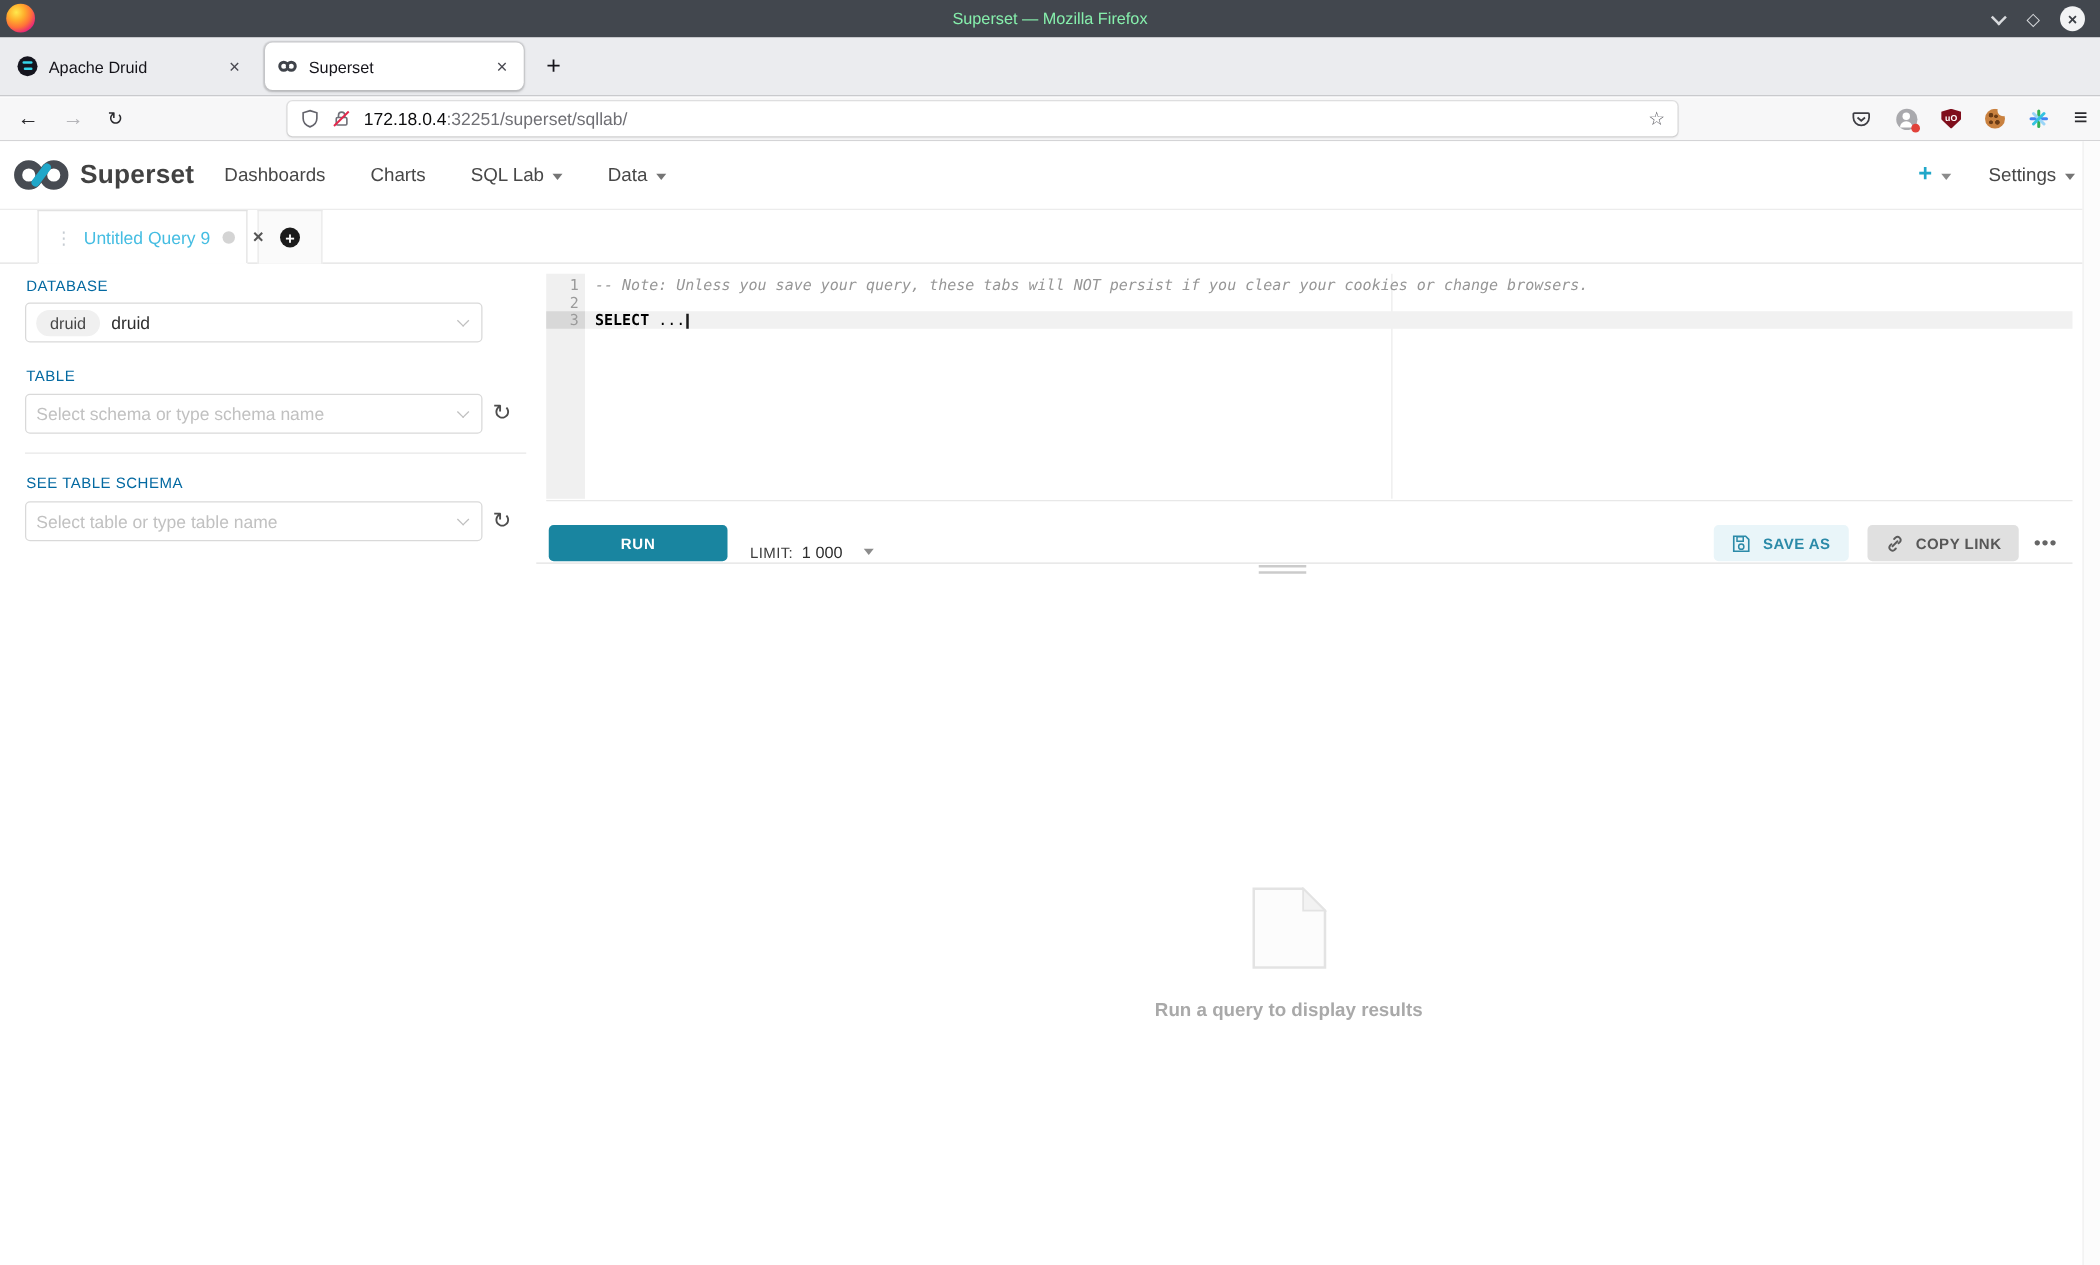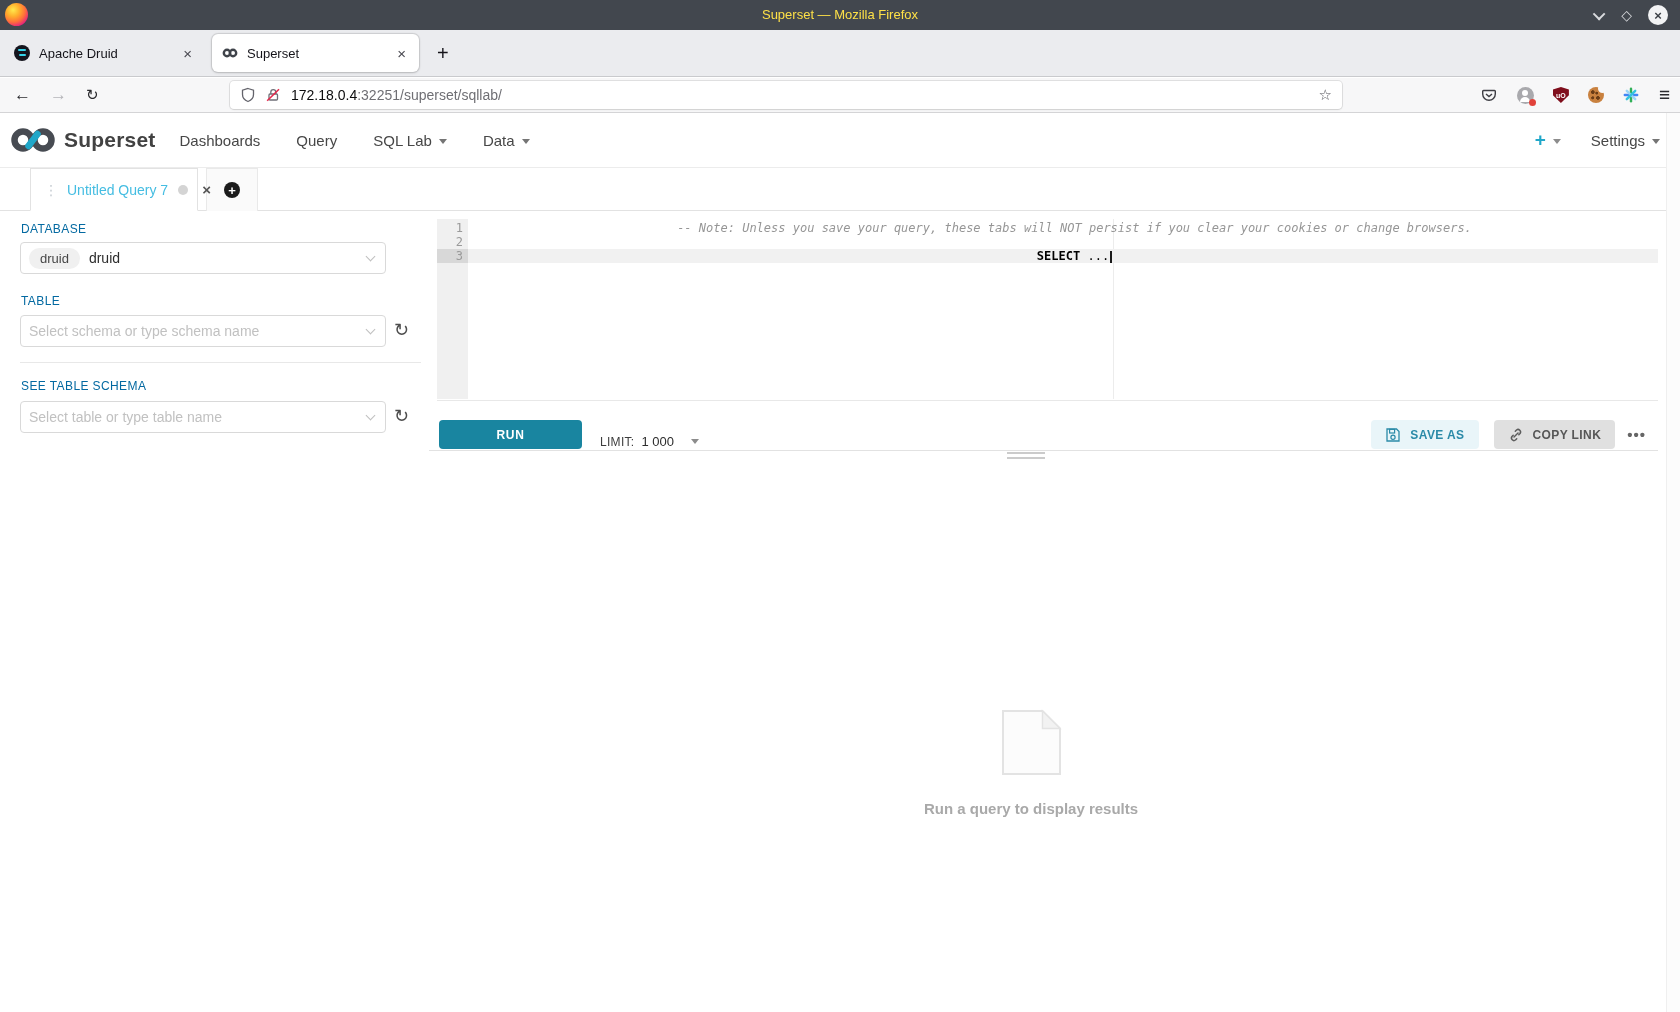--- a/index.html
+++ b/index.html
@@ -3,21 +3,21 @@
 <meta charset="utf-8">
 <style>
   * { margin:0; padding:0; box-sizing:border-box; }
   body { font-family:"Liberation Sans", sans-serif; background:#fff; }
   #screen { position:relative; width:1680px; height:1012px; overflow:hidden; background:#fff; }
 
   
   .titlebar { position:absolute; top:0; left:0; right:0; height:30px; background:#42474e; display:flex; align-items:center; }
   .ff-logo { position:absolute; left:5px; top:3px; width:23px; height:23px; border-radius:50%;
     background:radial-gradient(circle at 35% 30%, #ffe94d 0%, #ffae2c 30%, #ff7139 55%, #e31587 82%, #a548ff 100%); }
-  .win-title { position:absolute; left:50%; top:0; transform:translateX(-50%); line-height:30px; color:#fde047; font-size:13px; }
+  .win-title { position:absolute; left:50%; top:0; transform:translateX(-50%); line-height:30px; color:#86efac; font-size:13px; }
   .win-controls { position:absolute; right:12px; top:0; height:30px; display:flex; align-items:center; gap:16px; }
   .win-chevron { width:9px; height:9px; border-left:2px solid #d9dbde; border-bottom:2px solid #d9dbde; transform:rotate(-45deg) translateY(-2px); }
   .win-diamond { color:#d9dbde; font-size:14px; line-height:1; }
   .win-close { width:20px; height:20px; border-radius:50%; background:#f2f3f4; color:#3c4046; font-size:13px; font-weight:bold; display:flex; align-items:center; justify-content:center; }
 
   
   .tabbar { position:absolute; top:30px; left:0; right:0; height:47px; background:#ebecef; border-bottom:1px solid #c9cacd; display:flex; align-items:center; }
   .ff-tab { display:flex; align-items:center; width:201px; height:38px; margin-left:4px; padding:0 10px; border-radius:6px; font-size:13px; color:#15141a; }
   .ff-tab.active { width:207px; margin-left:7px; background:#fff; box-shadow:0 0 1px 1px rgba(0,0,0,.12), 0 1px 3px rgba(0,0,0,.12); }
   .ff-tab .tab-label { margin-left:9px; white-space:nowrap; overflow:hidden; }
@@ -84,21 +84,21 @@
   .refresh-btn { position:absolute; font-size:18px; color:#4d4d4d; line-height:1; }
   .side-divider { position:absolute; left:20px; top:362px; width:401px; border-top:1px solid #e8e8e8; }
 
   
   .editor { position:absolute; left:437px; top:219px; width:1221px; height:181px; font-family:"DejaVu Sans Mono", monospace; font-size:12px; }
   .print-margin { position:absolute; left:676px; top:0; height:180px; width:1px; background:#ececec; }
   .gutter { position:absolute; left:0; top:0; width:31px; height:180px; background:#f0f0f0; padding-top:2px; }
   .gl { height:14px; line-height:14px; text-align:right; padding-right:5px; color:#9a9a9a; }
   .gl.active { background:#d8d8d8; }
   .code { position:absolute; left:31px; top:0; right:0; padding-top:2px; }
-  .cl { height:14px; line-height:14px; padding-left:23px; white-space:pre; color:#000;text-align:center; }
+  .cl { height:14px; line-height:14px; padding-left:8px; white-space:pre; color:#000; }
   .cl.comment { color:#969696; font-style:italic; }
   .cl.active-line { background:#f1f1f1; }
   .kw { font-weight:bold; }
   .cursor { display:inline-block; width:2px; height:12px; background:#1b1b1b; vertical-align:middle; margin-left:1px; }
   .editor-bottom { position:absolute; left:437px; top:400px; width:1221px; border-top:1px solid #e8e8e8; }
 
   
   .sql-toolbar { position:absolute; left:437px; top:401px; width:1221px; height:48px; display:flex; align-items:flex-end; }
   .run-btn { width:143px; height:29px; margin-left:2px; background:#1985a0; border:none; border-radius:4px; color:#fff; font-size:12px; font-weight:bold; letter-spacing:.6px; font-family:"Liberation Sans", sans-serif; }
   .limit-group { display:flex; align-items:center; margin-left:18px; }
@@ -207,21 +207,21 @@
         <circle cx="33" cy="15" r="8.5" fill="none" stroke="#474b52" stroke-width="6.5"></circle>
         <line x1="18.5" y1="21" x2="27.5" y2="9" stroke="#20a7c9" stroke-width="6.5" stroke-linecap="round"></line>
       </svg>
       <span class="brand-text">Superset</span>
     </div>
     <div class="sup-nav-items">
       <div class="sup-nav-item">
           <span>Dashboards</span>
         </div>
       <div class="sup-nav-item">
-          <span>Query</span>
+          <span>Charts</span>
         </div>
       <div class="sup-nav-item">
           <span>SQL Lab</span>
           <span class="caret"></span>
         </div>
       <div class="sup-nav-item">
           <span>Data</span>
           <span class="caret"></span>
         </div>
     </div>
@@ -233,21 +233,21 @@
       <div class="settings-link">
           <span>Settings</span>
           <span class="caret"></span>
         </div>
     </div>
   </div>
 
   <div class="qtabs">
     <div class="qtab">
       <span class="qtab-drag">⋮</span>
-      <span class="qtab-title">Untitled Query 7</span>
+      <span class="qtab-title">Untitled Query 9</span>
       <span class="qtab-state"></span>
       <span class="qtab-close">×</span>
     </div>
     <div class="qtab-add">
       <span class="add-circle">+</span>
     </div>
   </div>
 
   <div>
     <div class="side-label" style="top:222px">DATABASE</div>

